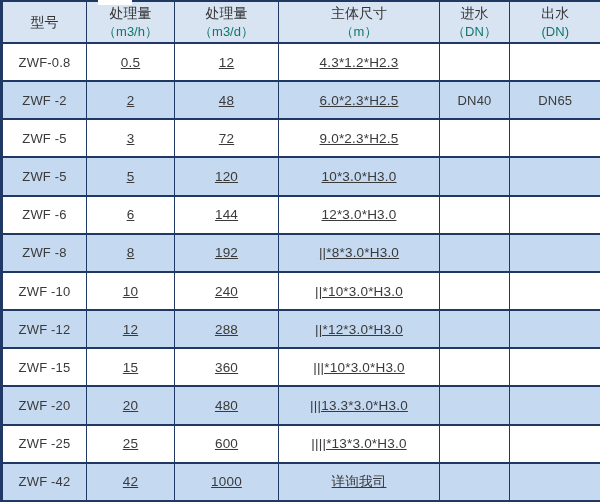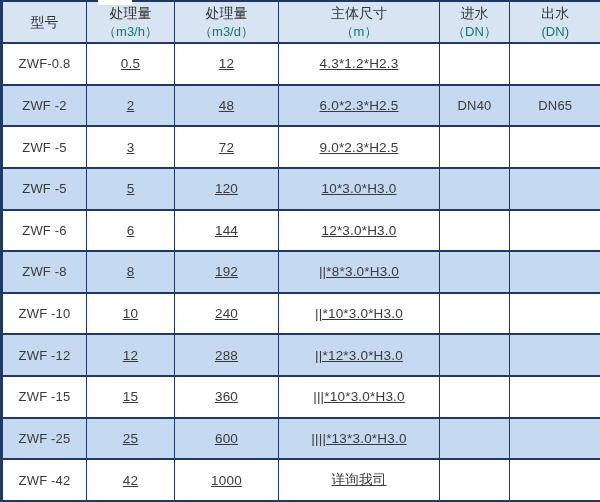--- a/index.html
+++ b/index.html
@@ -165,20 +165,28 @@
         </tr>
         <tr>
           <td class="col-model">ZWF -15</td>
           <td class="col-capacity_h">15</td>
           <td class="col-capacity_d">360</td>
           <td class="col-dimensions">|||*10*3.0*H3.0</td>
           <td class="col-inlet"></td>
           <td class="col-outlet"></td>
         </tr>
         <tr>
+          <td class="col-model">ZWF -20</td>
+          <td class="col-capacity_h">20</td>
+          <td class="col-capacity_d">480</td>
+          <td class="col-dimensions">|||13.3*3.0*H3.0</td>
+          <td class="col-inlet"></td>
+          <td class="col-outlet"></td>
+        </tr>
+        <tr>
           <td class="col-model">ZWF -25</td>
           <td class="col-capacity_h">25</td>
           <td class="col-capacity_d">600</td>
           <td class="col-dimensions">||||*13*3.0*H3.0</td>
           <td class="col-inlet"></td>
           <td class="col-outlet"></td>
         </tr>
         <tr>
           <td class="col-model">ZWF -42</td>
           <td class="col-capacity_h">42</td>

